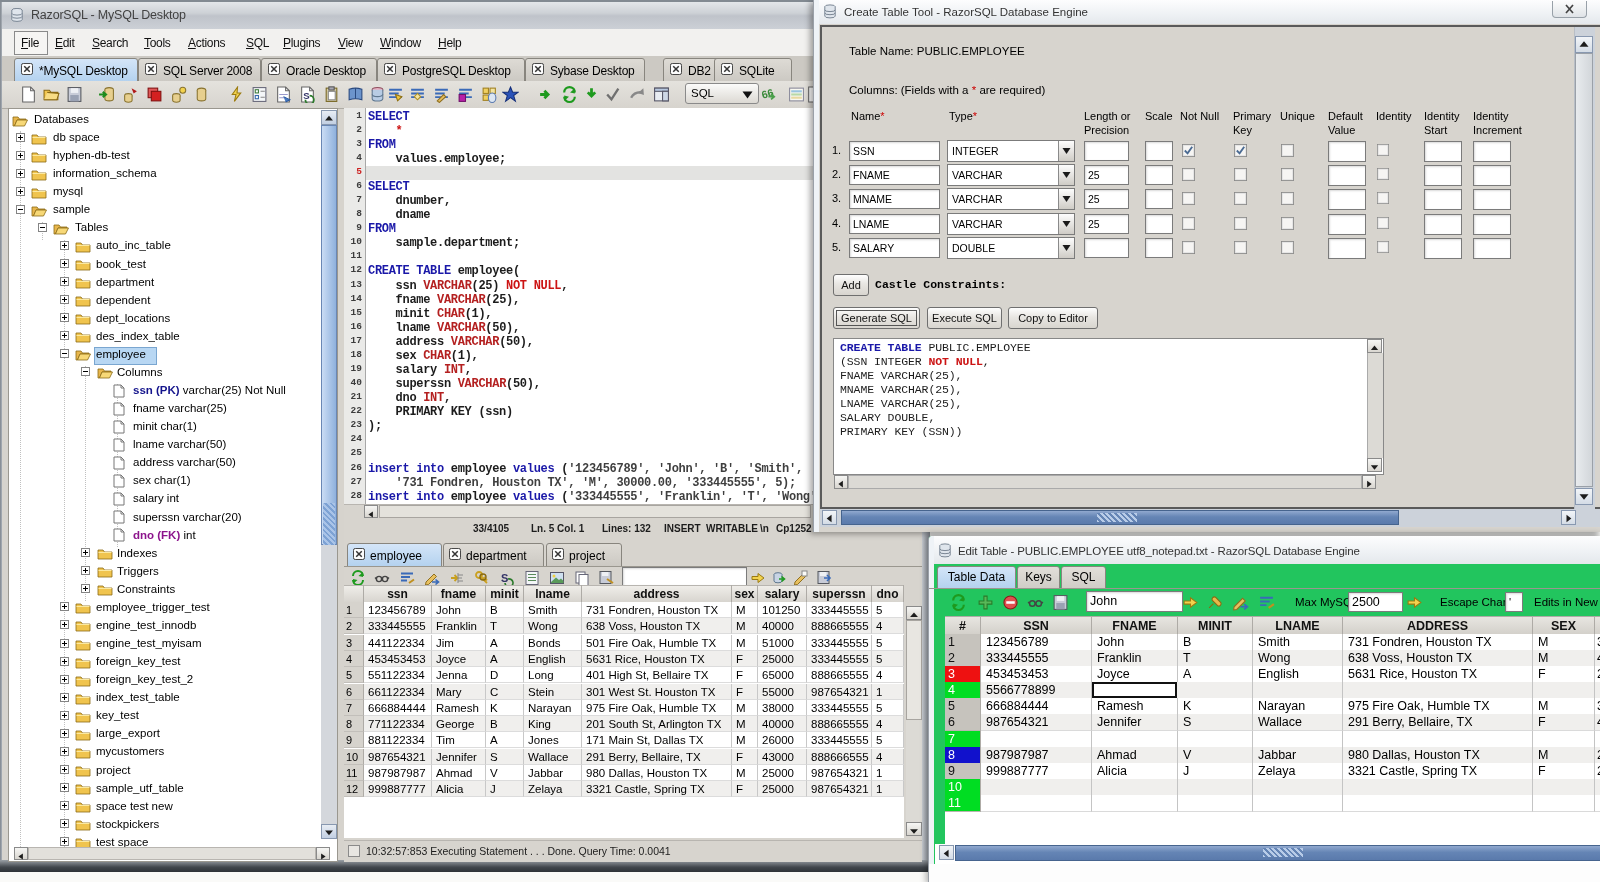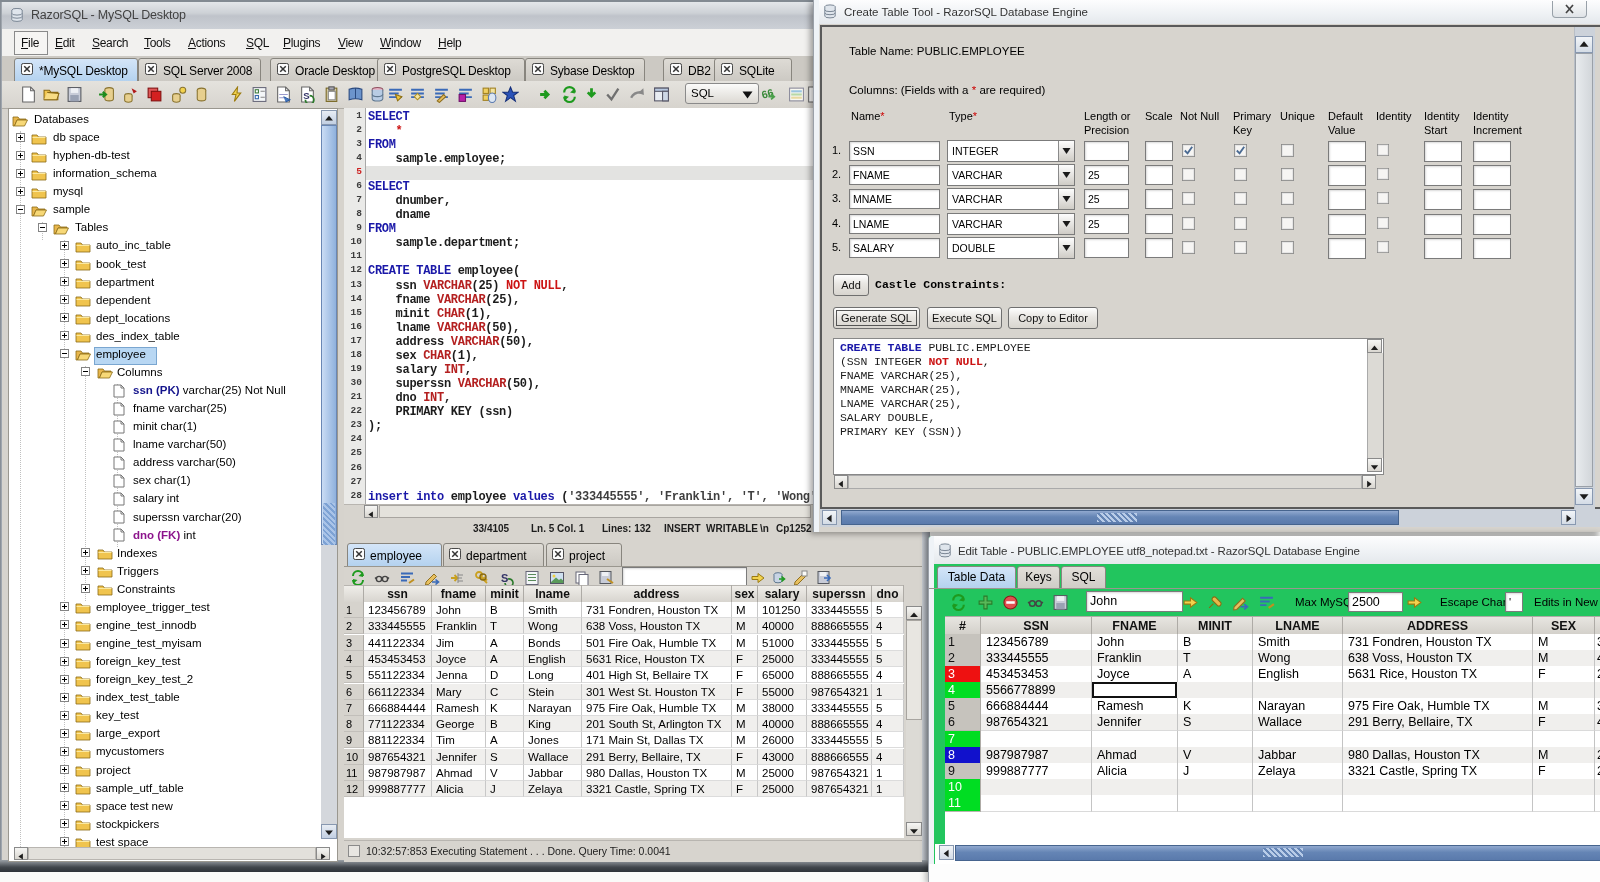--- a/index.html
+++ b/index.html
@@ -32,21 +32,21 @@
       </svg>
       <div class="abs" style="left:24px;top:4.5px;font:12px &quot;Liberation Sans&quot;, sans-serif;letter-spacing:-0.2px;color:#000;white-space:nowrap">*MySQL Desktop</div>
     </div>
     <div class="abs" style="left:138px;top:58px;width:121px;height:22px;background:linear-gradient(#dedbd5,#ccc9c3);border:1px solid #88857e;border-radius:3px 3px 0 0">
       <svg style="position:absolute;left:6px;top:4px" width="12" height="12" viewBox="0 0 13 13">
         <rect x="0.5" y="0.5" width="12" height="12" fill="#fcfcfc" stroke="#333" rx="2"></rect>
         <path d="M3.5 3.5 L9.5 9.5 M9.5 3.5 L3.5 9.5" stroke="#333" stroke-width="1.6"></path>
       </svg>
       <div class="abs" style="left:24px;top:4.5px;font:12px &quot;Liberation Sans&quot;, sans-serif;letter-spacing:-0.2px;color:#000;white-space:nowrap">SQL Server 2008</div>
     </div>
-    <div class="abs" style="left:270px;top:58px;width:114px;height:22px;background:linear-gradient(#dedbd5,#ccc9c3);border:1px solid #88857e;border-radius:3px 3px 0 0">
+    <div class="abs" style="left:261px;top:58px;width:114px;height:22px;background:linear-gradient(#dedbd5,#ccc9c3);border:1px solid #88857e;border-radius:3px 3px 0 0">
       <svg style="position:absolute;left:6px;top:4px" width="12" height="12" viewBox="0 0 13 13">
         <rect x="0.5" y="0.5" width="12" height="12" fill="#fcfcfc" stroke="#333" rx="2"></rect>
         <path d="M3.5 3.5 L9.5 9.5 M9.5 3.5 L3.5 9.5" stroke="#333" stroke-width="1.6"></path>
       </svg>
       <div class="abs" style="left:24px;top:4.5px;font:12px &quot;Liberation Sans&quot;, sans-serif;letter-spacing:-0.2px;color:#000;white-space:nowrap">Oracle Desktop</div>
     </div>
     <div class="abs" style="left:377px;top:58px;width:146px;height:22px;background:linear-gradient(#dedbd5,#ccc9c3);border:1px solid #88857e;border-radius:3px 3px 0 0">
       <svg style="position:absolute;left:6px;top:4px" width="12" height="12" viewBox="0 0 13 13">
         <rect x="0.5" y="0.5" width="12" height="12" fill="#fcfcfc" stroke="#333" rx="2"></rect>
         <path d="M3.5 3.5 L9.5 9.5 M9.5 3.5 L3.5 9.5" stroke="#333" stroke-width="1.6"></path>
@@ -600,21 +600,21 @@
     <div class="abs" style="left:344px;top:108px;width:578px;height:396px;background:#fff;overflow:hidden">
       <div class="abs" style="left:0;top:57.8px;width:578px;height:14.1px;background:#e3e3e1"></div>
       <div class="abs" style="left:0;top:0;width:21px;height:396px;background:#eaeae8;border-right:1px solid #a8a8a8"></div>
       <div class="abs" style="left:0;top:1.5px;width:18px;text-align:right;font:bold 9.5px &quot;Liberation Mono&quot;, monospace;color:#3c3c3c">1</div>
       <div class="abs" style="left:24px;top:1.5px;font:bold 12px &quot;Liberation Mono&quot;, monospace;letter-spacing:-0.3px;color:#1c1c1c;white-space:pre"><span style="color:#1a18a8">SELECT</span></div>
       <div class="abs" style="left:0;top:15.6px;width:18px;text-align:right;font:bold 9.5px &quot;Liberation Mono&quot;, monospace;color:#3c3c3c">2</div>
       <div class="abs" style="left:24px;top:15.6px;font:bold 12px &quot;Liberation Mono&quot;, monospace;letter-spacing:-0.3px;color:#1c1c1c;white-space:pre">    <span style="color:#cc1414">*</span></div>
       <div class="abs" style="left:0;top:29.7px;width:18px;text-align:right;font:bold 9.5px &quot;Liberation Mono&quot;, monospace;color:#3c3c3c">3</div>
       <div class="abs" style="left:24px;top:29.7px;font:bold 12px &quot;Liberation Mono&quot;, monospace;letter-spacing:-0.3px;color:#1c1c1c;white-space:pre"><span style="color:#1a18a8">FROM</span></div>
       <div class="abs" style="left:0;top:43.7px;width:18px;text-align:right;font:bold 9.5px &quot;Liberation Mono&quot;, monospace;color:#3c3c3c">4</div>
-      <div class="abs" style="left:24px;top:43.7px;font:bold 12px &quot;Liberation Mono&quot;, monospace;letter-spacing:-0.3px;color:#1c1c1c;white-space:pre">    sample.employee;</div>
+      <div class="abs" style="left:24px;top:43.7px;font:bold 12px &quot;Liberation Mono&quot;, monospace;letter-spacing:-0.3px;color:#1c1c1c;white-space:pre">    values.employee;</div>
       <div class="abs" style="left:0;top:57.8px;width:18px;text-align:right;font:bold 9.5px &quot;Liberation Mono&quot;, monospace;color:#cc2222">5</div>
       <div class="abs" style="left:0;top:71.9px;width:18px;text-align:right;font:bold 9.5px &quot;Liberation Mono&quot;, monospace;color:#3c3c3c">6</div>
       <div class="abs" style="left:24px;top:71.9px;font:bold 12px &quot;Liberation Mono&quot;, monospace;letter-spacing:-0.3px;color:#1c1c1c;white-space:pre"><span style="color:#1a18a8">SELECT</span></div>
       <div class="abs" style="left:0;top:86.0px;width:18px;text-align:right;font:bold 9.5px &quot;Liberation Mono&quot;, monospace;color:#3c3c3c">7</div>
       <div class="abs" style="left:24px;top:86.0px;font:bold 12px &quot;Liberation Mono&quot;, monospace;letter-spacing:-0.3px;color:#1c1c1c;white-space:pre">    dnumber,</div>
       <div class="abs" style="left:0;top:100.1px;width:18px;text-align:right;font:bold 9.5px &quot;Liberation Mono&quot;, monospace;color:#3c3c3c">8</div>
       <div class="abs" style="left:24px;top:100.1px;font:bold 12px &quot;Liberation Mono&quot;, monospace;letter-spacing:-0.3px;color:#1c1c1c;white-space:pre">    dname</div>
       <div class="abs" style="left:0;top:114.1px;width:18px;text-align:right;font:bold 9.5px &quot;Liberation Mono&quot;, monospace;color:#3c3c3c">9</div>
       <div class="abs" style="left:24px;top:114.1px;font:bold 12px &quot;Liberation Mono&quot;, monospace;letter-spacing:-0.3px;color:#1c1c1c;white-space:pre"><span style="color:#1a18a8">FROM</span></div>
       <div class="abs" style="left:0;top:128.2px;width:18px;text-align:right;font:bold 9.5px &quot;Liberation Mono&quot;, monospace;color:#3c3c3c">10</div>
@@ -629,32 +629,34 @@
       <div class="abs" style="left:0;top:198.6px;width:18px;text-align:right;font:bold 9.5px &quot;Liberation Mono&quot;, monospace;color:#3c3c3c">15</div>
       <div class="abs" style="left:24px;top:198.6px;font:bold 12px &quot;Liberation Mono&quot;, monospace;letter-spacing:-0.3px;color:#1c1c1c;white-space:pre">    minit <span style="color:#b42020">CHAR</span>(1),</div>
       <div class="abs" style="left:0;top:212.7px;width:18px;text-align:right;font:bold 9.5px &quot;Liberation Mono&quot;, monospace;color:#3c3c3c">16</div>
       <div class="abs" style="left:24px;top:212.7px;font:bold 12px &quot;Liberation Mono&quot;, monospace;letter-spacing:-0.3px;color:#1c1c1c;white-space:pre">    lname <span style="color:#b42020">VARCHAR</span>(50),</div>
       <div class="abs" style="left:0;top:226.8px;width:18px;text-align:right;font:bold 9.5px &quot;Liberation Mono&quot;, monospace;color:#3c3c3c">17</div>
       <div class="abs" style="left:24px;top:226.8px;font:bold 12px &quot;Liberation Mono&quot;, monospace;letter-spacing:-0.3px;color:#1c1c1c;white-space:pre">    address <span style="color:#b42020">VARCHAR</span>(50),</div>
       <div class="abs" style="left:0;top:240.9px;width:18px;text-align:right;font:bold 9.5px &quot;Liberation Mono&quot;, monospace;color:#3c3c3c">18</div>
       <div class="abs" style="left:24px;top:240.9px;font:bold 12px &quot;Liberation Mono&quot;, monospace;letter-spacing:-0.3px;color:#1c1c1c;white-space:pre">    sex <span style="color:#b42020">CHAR</span>(1),</div>
       <div class="abs" style="left:0;top:254.9px;width:18px;text-align:right;font:bold 9.5px &quot;Liberation Mono&quot;, monospace;color:#3c3c3c">19</div>
       <div class="abs" style="left:24px;top:254.9px;font:bold 12px &quot;Liberation Mono&quot;, monospace;letter-spacing:-0.3px;color:#1c1c1c;white-space:pre">    salary <span style="color:#b42020">INT</span>,</div>
-      <div class="abs" style="left:0;top:269.0px;width:18px;text-align:right;font:bold 9.5px &quot;Liberation Mono&quot;, monospace;color:#3c3c3c">30</div>
+      <div class="abs" style="left:0;top:269.0px;width:18px;text-align:right;font:bold 9.5px &quot;Liberation Mono&quot;, monospace;color:#3c3c3c">40</div>
       <div class="abs" style="left:24px;top:269.0px;font:bold 12px &quot;Liberation Mono&quot;, monospace;letter-spacing:-0.3px;color:#1c1c1c;white-space:pre">    superssn <span style="color:#b42020">VARCHAR</span>(50),</div>
       <div class="abs" style="left:0;top:283.1px;width:18px;text-align:right;font:bold 9.5px &quot;Liberation Mono&quot;, monospace;color:#3c3c3c">21</div>
       <div class="abs" style="left:24px;top:283.1px;font:bold 12px &quot;Liberation Mono&quot;, monospace;letter-spacing:-0.3px;color:#1c1c1c;white-space:pre">    dno <span style="color:#b42020">INT</span>,</div>
       <div class="abs" style="left:0;top:297.2px;width:18px;text-align:right;font:bold 9.5px &quot;Liberation Mono&quot;, monospace;color:#3c3c3c">22</div>
       <div class="abs" style="left:24px;top:297.2px;font:bold 12px &quot;Liberation Mono&quot;, monospace;letter-spacing:-0.3px;color:#1c1c1c;white-space:pre">    PRIMARY KEY (ssn)</div>
       <div class="abs" style="left:0;top:311.3px;width:18px;text-align:right;font:bold 9.5px &quot;Liberation Mono&quot;, monospace;color:#3c3c3c">23</div>
       <div class="abs" style="left:24px;top:311.3px;font:bold 12px &quot;Liberation Mono&quot;, monospace;letter-spacing:-0.3px;color:#1c1c1c;white-space:pre">);</div>
       <div class="abs" style="left:0;top:325.3px;width:18px;text-align:right;font:bold 9.5px &quot;Liberation Mono&quot;, monospace;color:#3c3c3c">24</div>
       <div class="abs" style="left:0;top:339.4px;width:18px;text-align:right;font:bold 9.5px &quot;Liberation Mono&quot;, monospace;color:#3c3c3c">25</div>
       <div class="abs" style="left:0;top:353.5px;width:18px;text-align:right;font:bold 9.5px &quot;Liberation Mono&quot;, monospace;color:#3c3c3c">26</div>
+      <div class="abs" style="left:24px;top:353.5px;font:bold 12px &quot;Liberation Mono&quot;, monospace;letter-spacing:-0.3px;color:#1c1c1c;white-space:pre"><span style="color:#1a18a8">insert into</span> employee <span style="color:#1a18a8">values</span> (<span style="color:#3f3f3f">'123456789', 'John', 'B', 'Smith',</span></div>
       <div class="abs" style="left:0;top:367.6px;width:18px;text-align:right;font:bold 9.5px &quot;Liberation Mono&quot;, monospace;color:#3c3c3c">27</div>
+      <div class="abs" style="left:24px;top:367.6px;font:bold 12px &quot;Liberation Mono&quot;, monospace;letter-spacing:-0.3px;color:#1c1c1c;white-space:pre">    <span style="color:#3f3f3f">'731 Fondren, Houston TX', 'M', 30000.00, '333445555', 5);</span></div>
       <div class="abs" style="left:0;top:381.7px;width:18px;text-align:right;font:bold 9.5px &quot;Liberation Mono&quot;, monospace;color:#3c3c3c">28</div>
       <div class="abs" style="left:24px;top:381.7px;font:bold 12px &quot;Liberation Mono&quot;, monospace;letter-spacing:-0.3px;color:#1c1c1c;white-space:pre"><span style="color:#1a18a8">insert into</span> employee <span style="color:#1a18a8">values</span> (<span style="color:#3f3f3f">'333445555', 'Franklin', 'T', 'Wong',</span></div>
     </div>
     <div class="abs" style="left:344px;top:504px;width:578px;height:15px;background:#d7d4ce;border-top:1px solid #b8b5b0"></div>
     <div style="position:absolute;left:364px;top:505px;width:14px;height:13px;background:linear-gradient(#f6f6f4,#d9d6d0);border:1px solid #8a8a8a;box-sizing:border-box"><svg width="12" height="11" viewBox="0 0 16 16" preserveAspectRatio="none">
         <path d="M10.5 3.5 L10.5 12.5 L4.5 8 Z" fill="#1c1c1c"></path>
       </svg></div>
     <div class="abs" style="left:379px;top:505px;width:430px;height:11px;background:#e4e2dc;border:1px solid #a8a5a0"></div>
     <div class="abs" style="left:344px;top:519px;width:578px;height:19px;background:#d7d4ce"></div>
     <div style="position:absolute;left:473px;top:523px;font:bold 10px &quot;Liberation Sans&quot;, sans-serif;color:#1c1c1c;white-space:nowrap;">33/4105</div>

